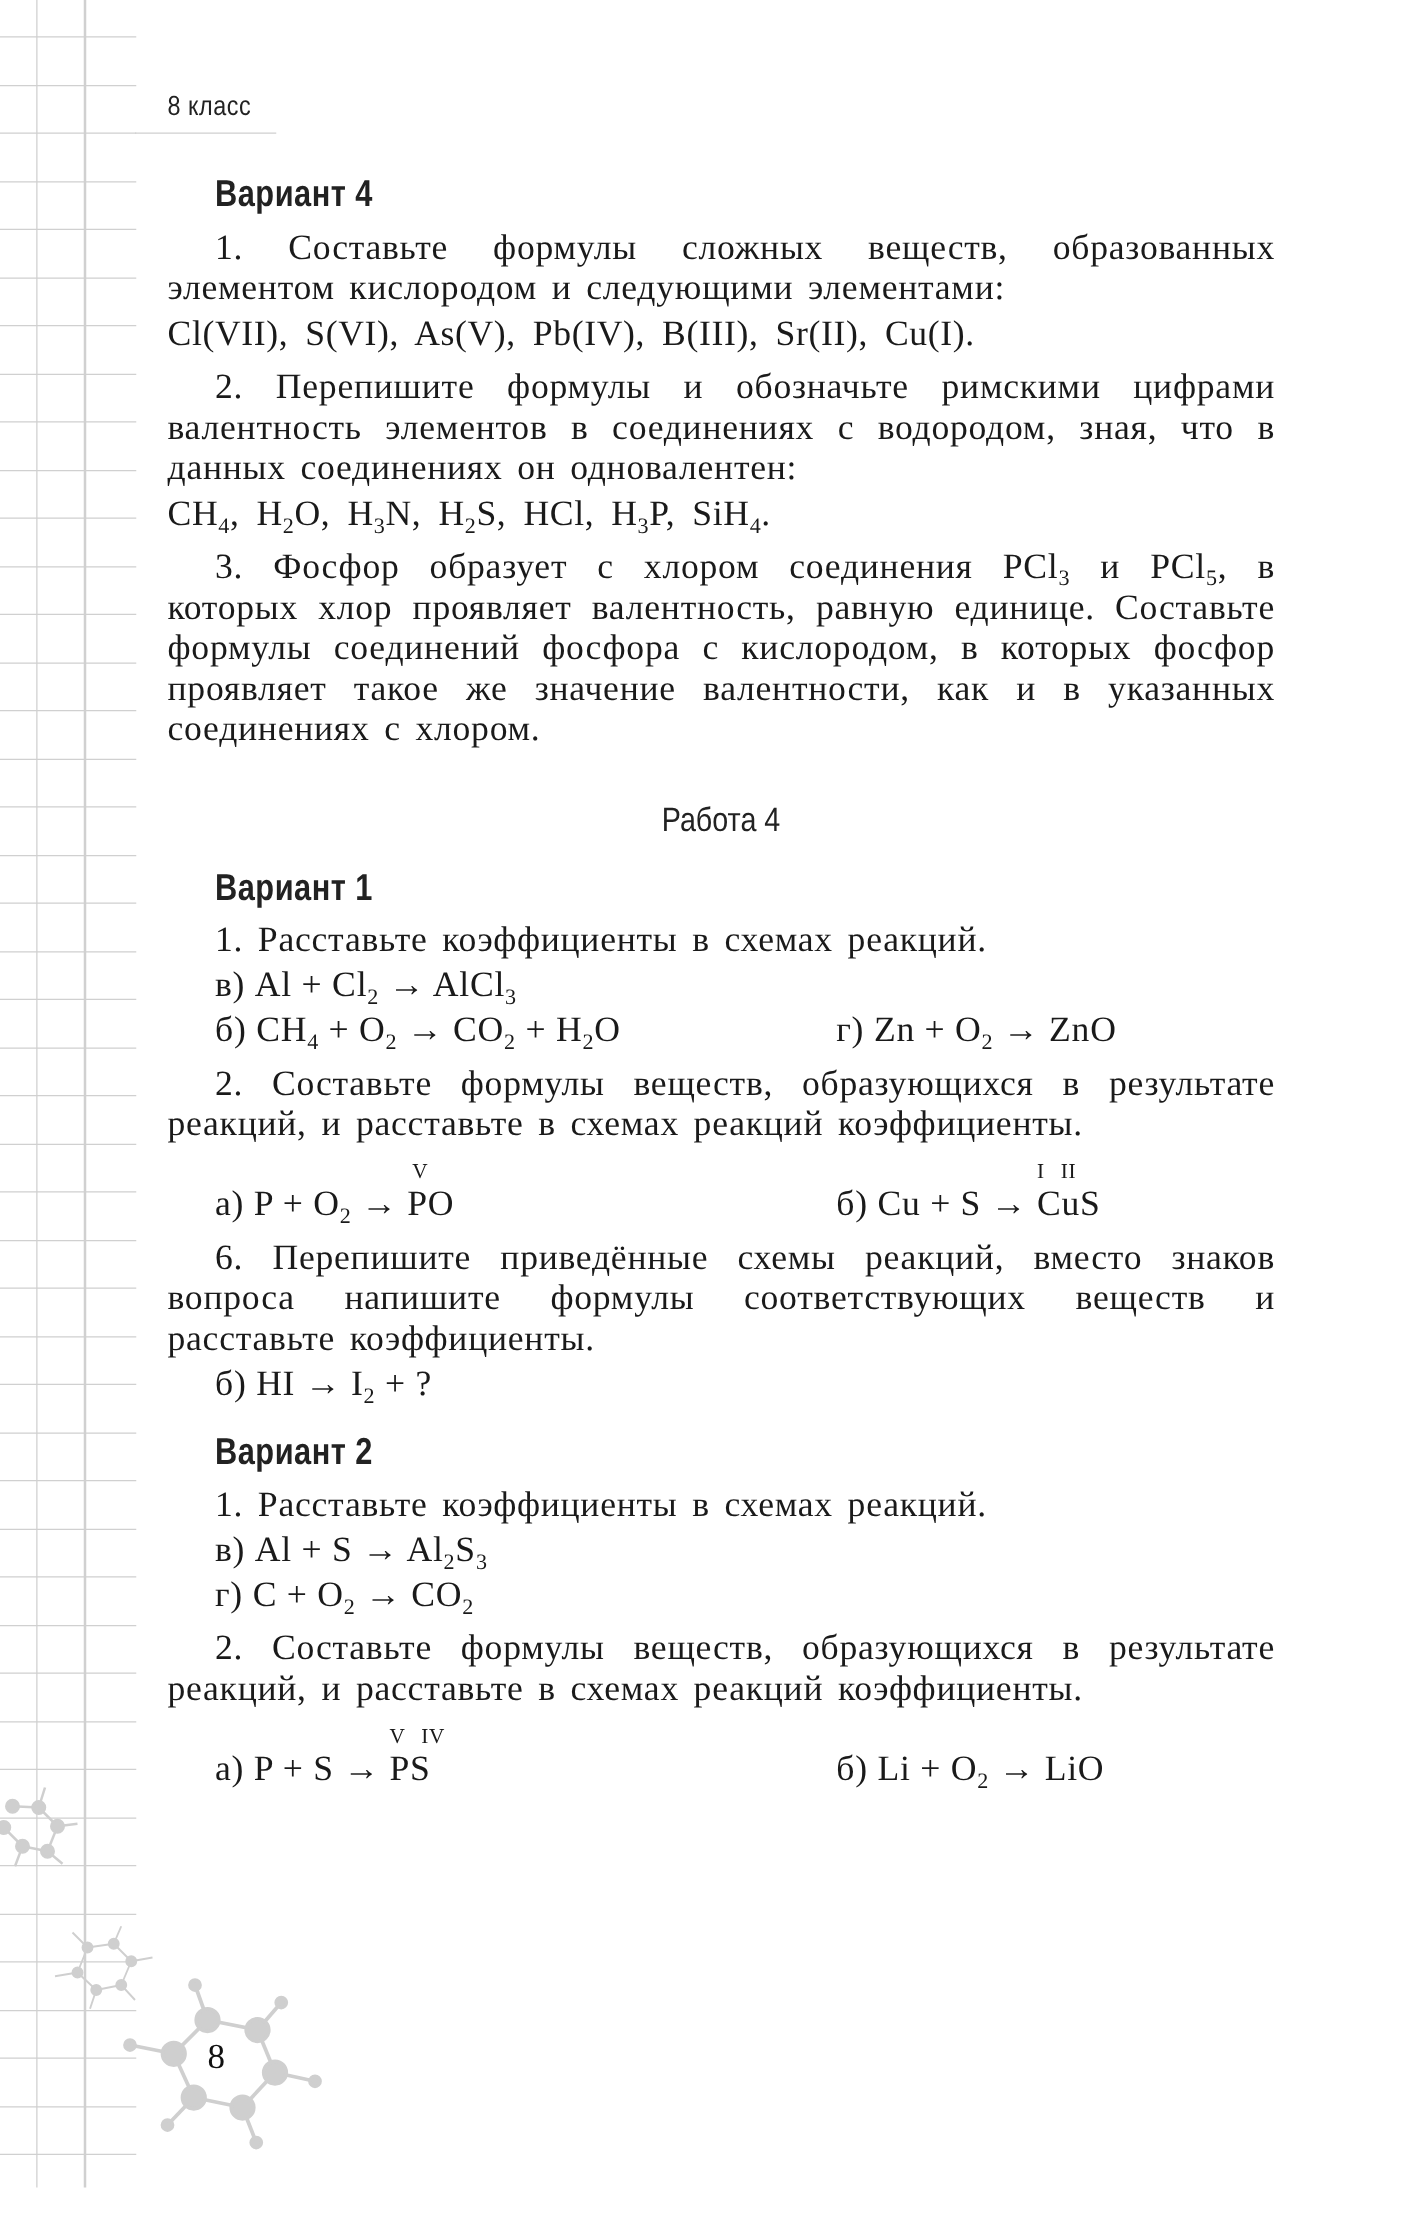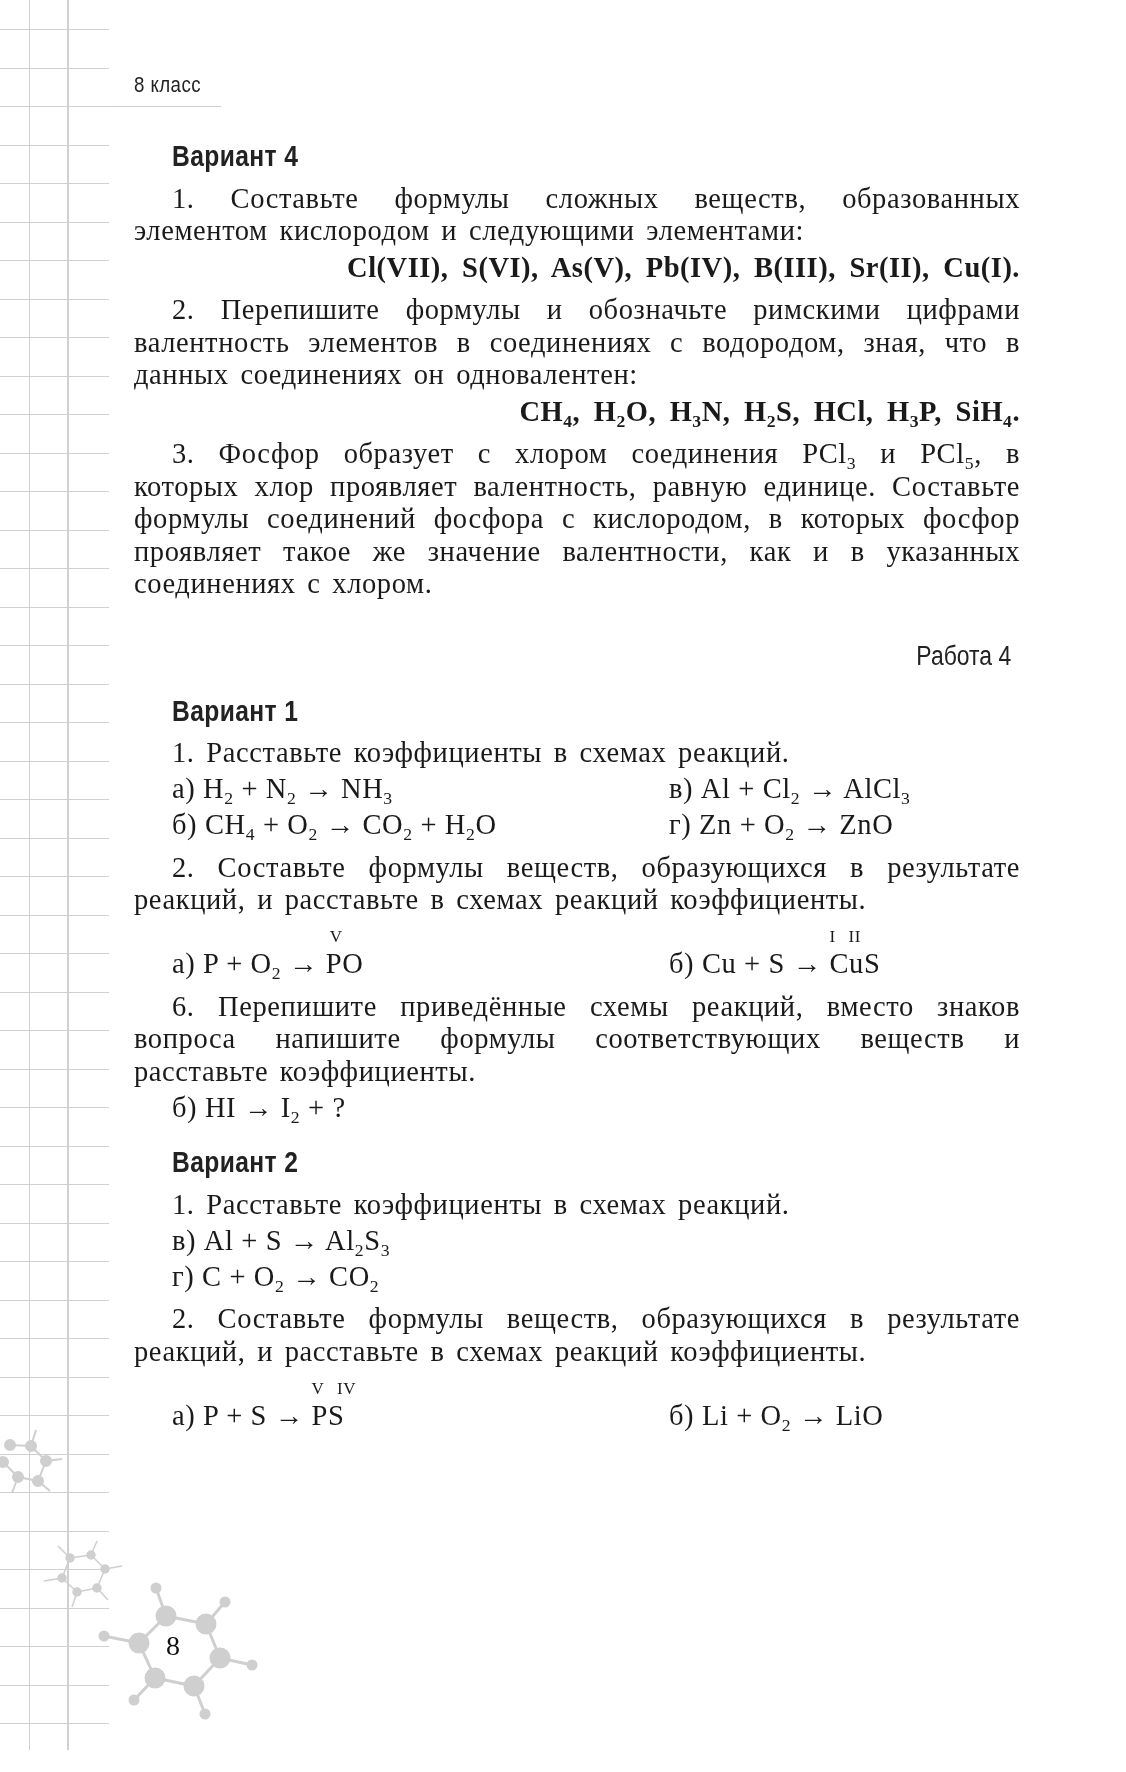--- a/index.html
+++ b/index.html
@@ -5,22 +5,22 @@
   html, body { margin:0; padding:0; }
   body { width:1126px; height:1772px; background:#ffffff; position:relative; overflow:hidden; color:#1a1a1a; }
   .grid { position:absolute; left:0; top:0; width:110px; height:1750px; }
   .grid .h { position:absolute; left:0; width:109px; height:1px; background:#d0d0d0; }
   .grid .v { position:absolute; top:0; height:1750px; background:#d0d0d0; }
   .hdr-line { position:absolute; left:108px; top:106px; width:113px; height:1px; background:#cfcfcf; }
   .running-head { position:absolute; left:134px; top:72px; font-family:"Liberation Sans", sans-serif; font-size:22px; letter-spacing:0.5px; transform:scaleX(0.85); transform-origin:left; color:#222; }
   .content { position:absolute; left:134px; top:140px; width:886px; font-family:"Liberation Serif", serif; font-size:28.5px; line-height:32.5px; color:#1a1a1a; }
   .variant { font-family:"Liberation Sans", sans-serif; font-weight:bold; font-size:30px; transform:scaleX(0.82); transform-origin:left; margin:0 0 0 38px; letter-spacing:0.5px; color:#222; }
   .task { text-align:justify; text-indent:38px; margin:0; word-spacing:4px; letter-spacing:0.6px; }
-  .center-line { text-align:right; margin:4px 0 10px 0; letter-spacing:0.5px; word-spacing:6px;font-weight:bold; }
-  .work-title { text-align:right; font-family:"Liberation Sans", sans-serif; color:#222; }
+  .center-line { text-align:left; margin:4px 0 10px 0; letter-spacing:0.5px; word-spacing:6px; }
+  .work-title { text-align:center; font-family:"Liberation Sans", sans-serif; color:#222; }
   .work-title .t1 { font-size:27px; line-height:34px; transform:scaleX(0.85); display:inline-block; }
   .work-title .t2 { font-size:34px; line-height:40px; transform:scaleX(0.85); display:inline-block; letter-spacing:0.5px; }
   .eq-row { display:flex; margin-left:38px; height:36px; align-items:flex-end; letter-spacing:0.6px; }
   .eq-row .col1 { width:497px; white-space:nowrap; }
   .eq-row .col2 { white-space:nowrap; }
   sub { font-size:62%; vertical-align:-6px; line-height:0; }
   .val-wrap { position:relative; display:inline-block; }
   .val { position:absolute; left:0; right:0; top:-20px; text-align:left; font-size:17px; line-height:17px; word-spacing:8px; white-space:nowrap; }
   .gap-s { height:10px; }
   .gap-m { height:22px; }
@@ -166,21 +166,20 @@
   <div class="work-title">
     <div><span class="t1">Работа 4</span></div>
   </div>
 
   <div class="gap-m"></div>
 
   <div class="variant">Вариант 1</div>
   <div class="gap-s"></div>
   <p class="task">1. Расставьте коэффициенты в схемах реакций.</p>
   <div class="eq-row">
-    <span class="col1">а) H<sub>2</sub> + N<sub>2</sub> → NH<sub>3</sub></span>
     <span class="col2">в) Al + Cl<sub>2</sub> → AlCl<sub>3</sub></span>
   </div>
   <div class="eq-row">
     <span class="col1">б) CH<sub>4</sub> + O<sub>2</sub> → CO<sub>2</sub> + H<sub>2</sub>O</span>
     <span class="col2">г) Zn + O<sub>2</sub> → ZnO</span>
   </div>
   <div class="gap-s"></div>
   <p class="task">2. Составьте формулы веществ, образующихся в результате реакций, и расставьте в схемах реакций коэффициенты.</p>
   <div class="eq-row tall-row">
     <span class="col1"><span>а) P + O</span><sub>2</sub><span> → </span><span class="val-wrap"><span class="val" style="text-align:left; padding-left:4px;">V</span><span>PO</span></span></span>

